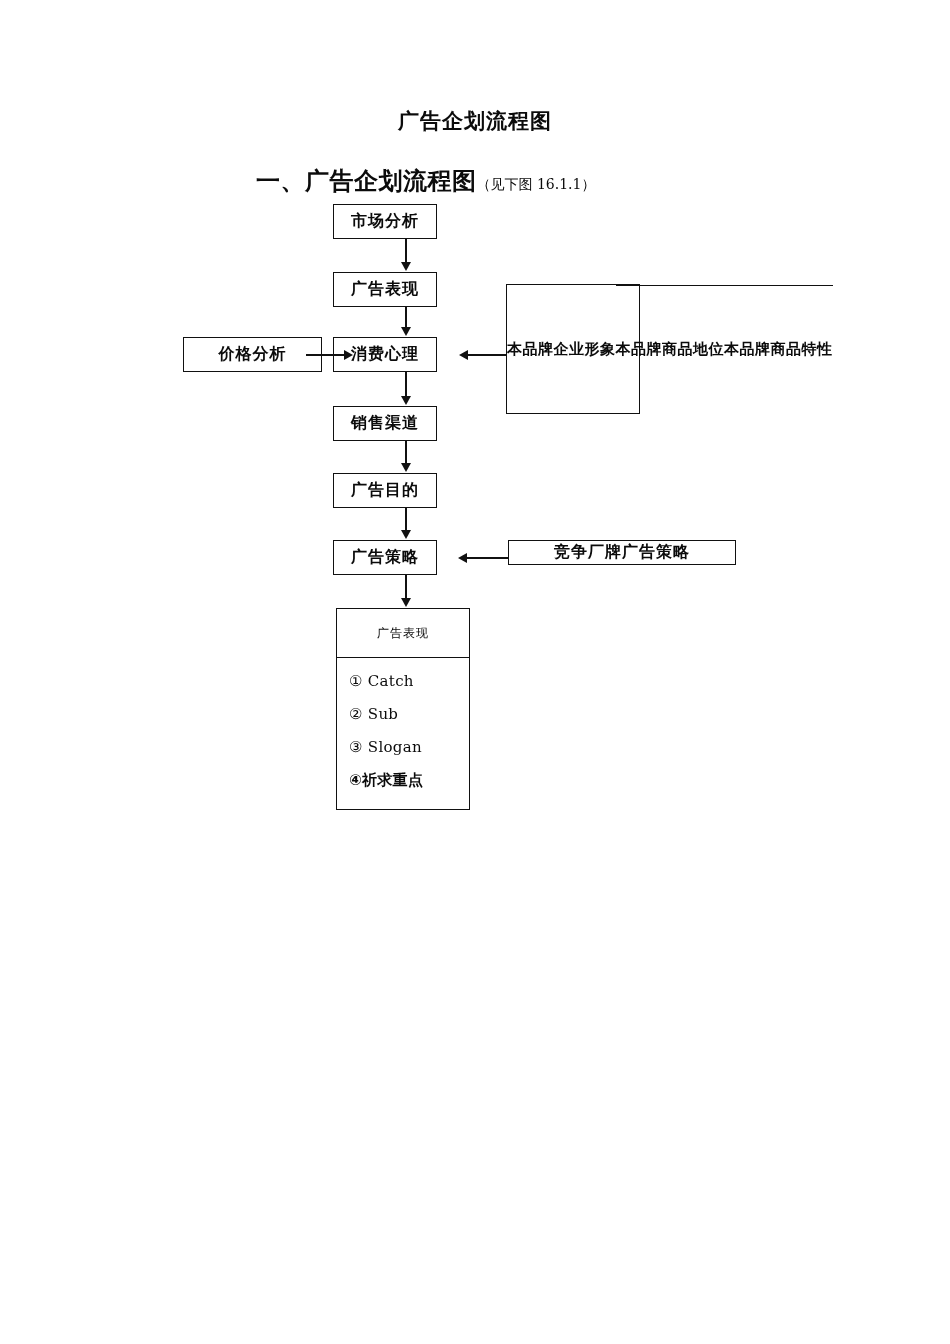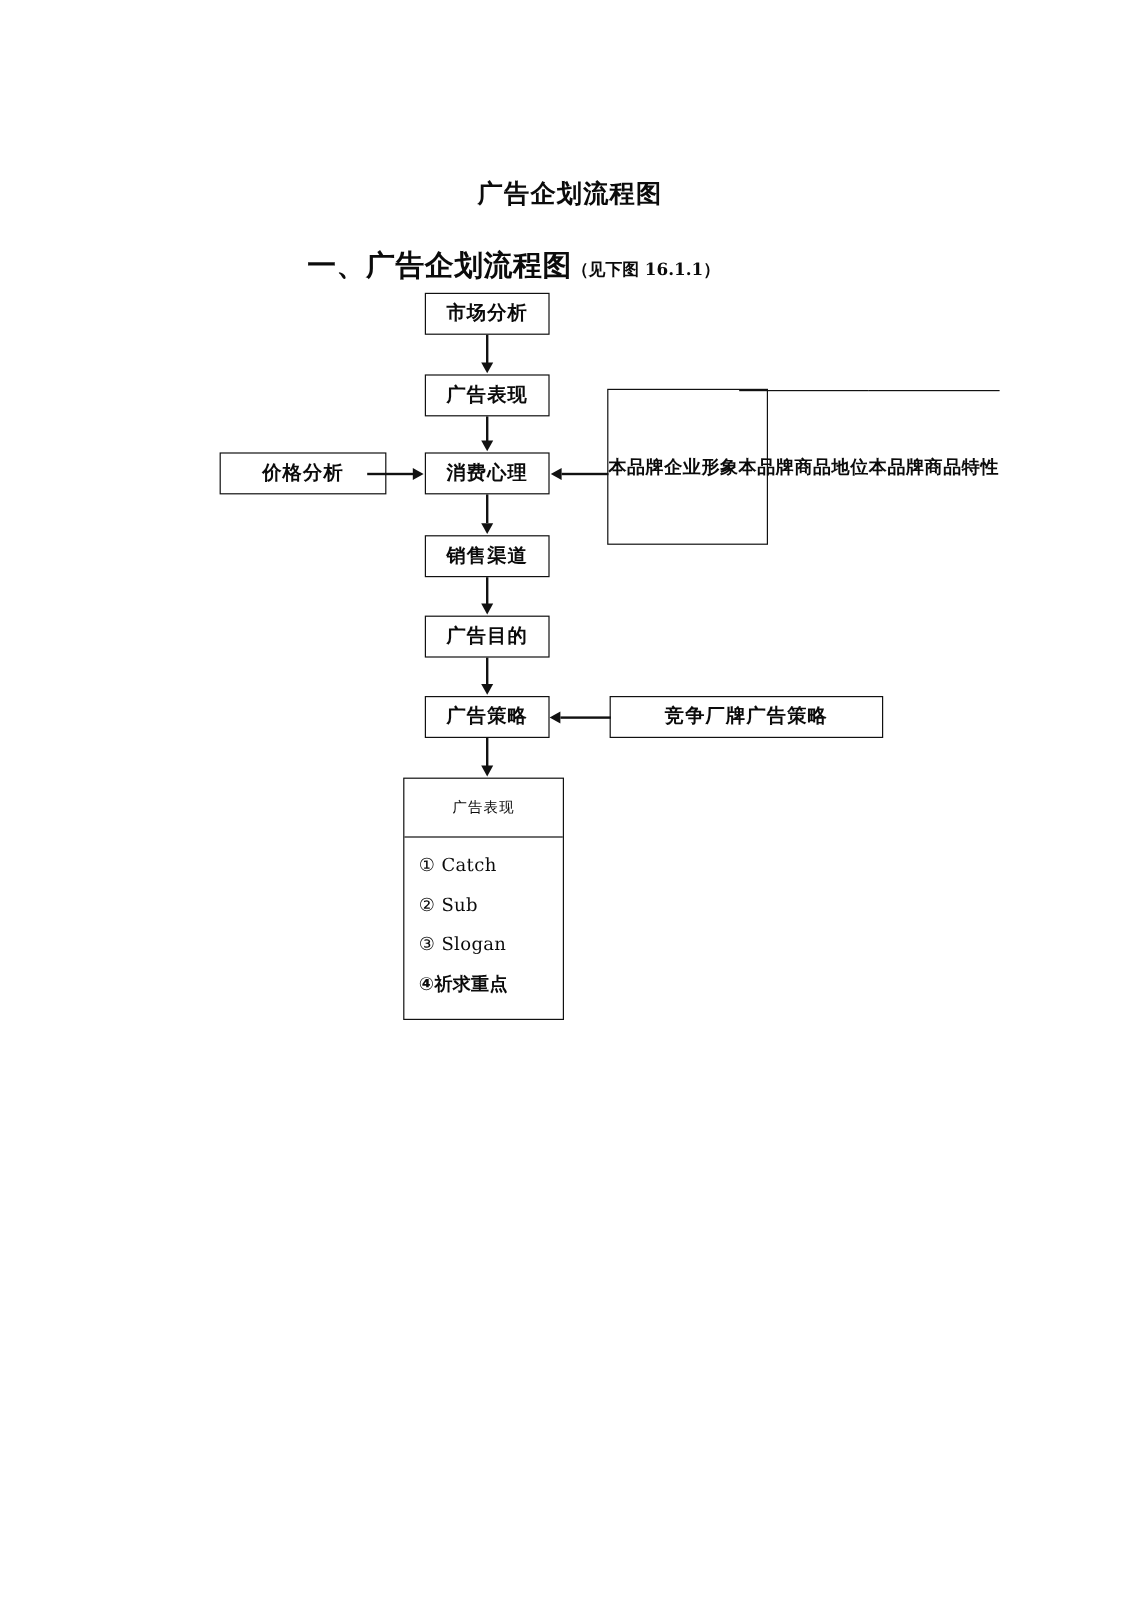--- a/index.html
+++ b/index.html
@@ -12,21 +12,20 @@
     height: 1344px;
     position: relative;
     font-family: "DejaVu Sans", "Liberation Sans", sans-serif;
     color: #0b0b0b;
     overflow: hidden;
   }
 
   .page {
     position: absolute;
     inset: 0;
-    margin-top: 40px;
   }
 
   
   .doc-title {
     position: absolute;
     left: 0;
     top: 107px;
     width: 950px;
     text-align: center;
     font-size: 21px;
@@ -41,21 +40,21 @@
     white-space: nowrap;
     font-family: "DejaVu Serif", "Liberation Serif", serif;
   }
   .section-heading .sh-main {
     font-size: 24px;
     font-weight: bold;
     letter-spacing: 0.5px;
   }
   .section-heading .sh-note {
     font-size: 14px;
-    font-weight: bold;
+    font-weight: normal;
     font-family: "DejaVu Serif", "Liberation Serif", serif;
   }
 
   
   .flow {
     position: absolute;
     left: 0;
     top: 0;
     width: 950px;
     height: 1344px;
@@ -69,42 +68,42 @@
     display: flex;
     align-items: center;
     justify-content: center;
     font-size: 16px;
     font-weight: bold;
     letter-spacing: 1px;
     font-family: "DejaVu Sans", "Liberation Sans", sans-serif;
     white-space: nowrap;
   }
 
-  .node-main { left: 354px; width: 104px; height: 35px; }
+  .node-main { left: 333px; width: 104px; height: 35px; }
 
   .n-market   { top: 204px; }
   .n-appeal   { top: 272px; }
   .n-consumer { top: 337px; }
   .n-channel  { top: 406px; }
   .n-purpose  { top: 473px; }
   .n-strategy { top: 540px; }
 
   .n-price {
     left: 183px;
     top: 337px;
     width: 139px;
     height: 35px;
     font-family: Liberation Serif, serif;
   }
 
   .n-competitor {
     left: 508px;
     top: 540px;
     width: 228px;
-    height: 35px;
+    height: 25px;
   }
 
   
   .brand-stack {
     position: absolute;
     left: 506px;
     top: 284px;
     width: 134px;
     height: 130px;
     box-sizing: border-box;

